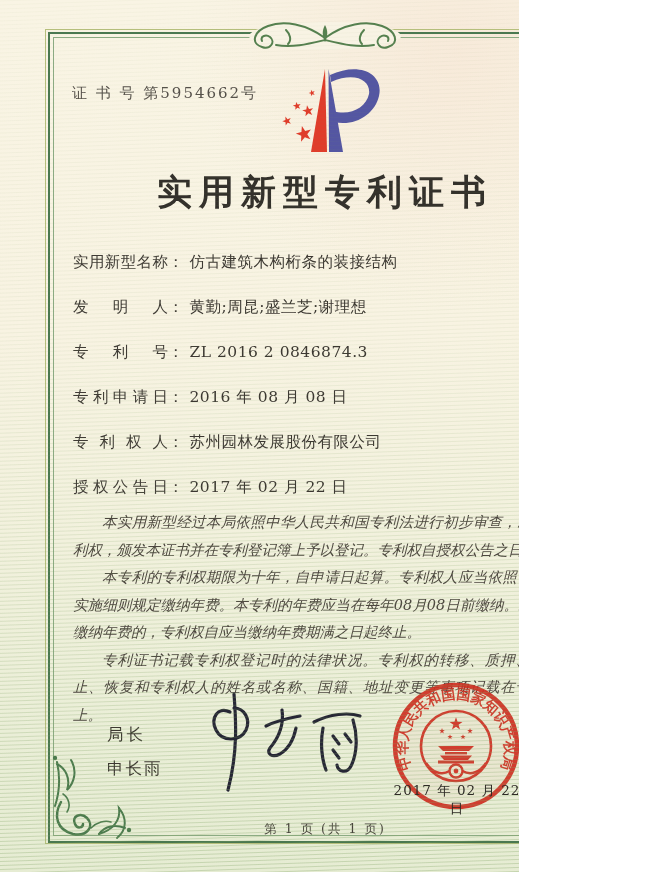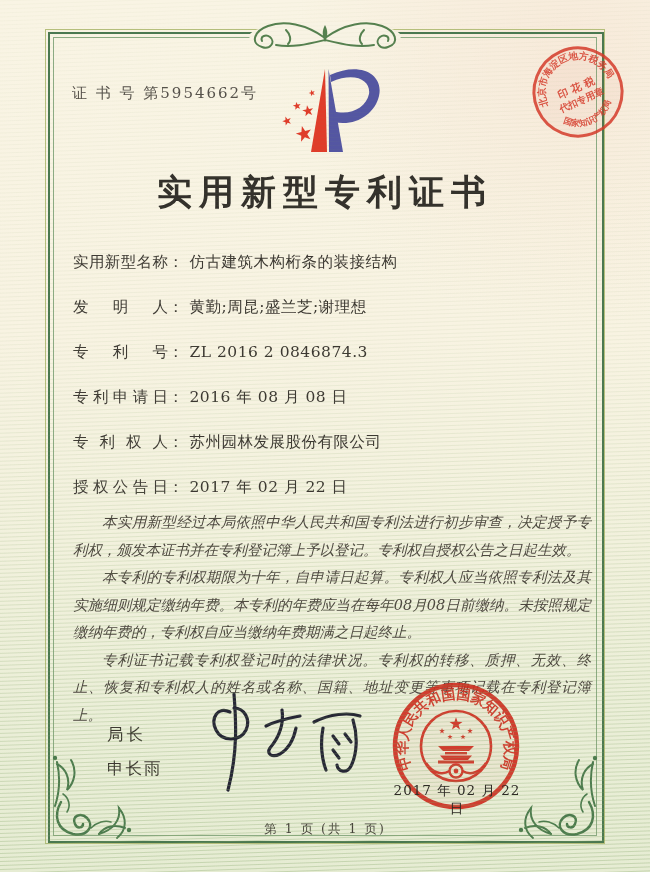--- a/index.html
+++ b/index.html
@@ -1,17 +1,17 @@
 <!DOCTYPE html>
 <html><head>
 <meta charset="utf-8">
 <style>
   html,body{margin:0;padding:0;}
   .page{
-    position:relative; width:650px; height:872px; overflow:hidden;
+    position:relative; width:519px; height:872px; overflow:hidden;
     font-family:"DejaVu Serif","Liberation Serif",serif;
     background:
       radial-gradient(circle at 88% 6%, rgba(246,226,210,.55), rgba(246,226,210,0) 28%),
       linear-gradient(to bottom,#f9f4e4 0%,#f8f3e2 38%,#f2f1dd 62%,#eaeed7 84%,#e6ecd3 100%);
   }
   
   .page::after{
     content:""; position:absolute; inset:0; pointer-events:none;
     background:repeating-linear-gradient(178deg,
       rgba(128,164,100,0) 0px, rgba(128,164,100,.38) 1px,

